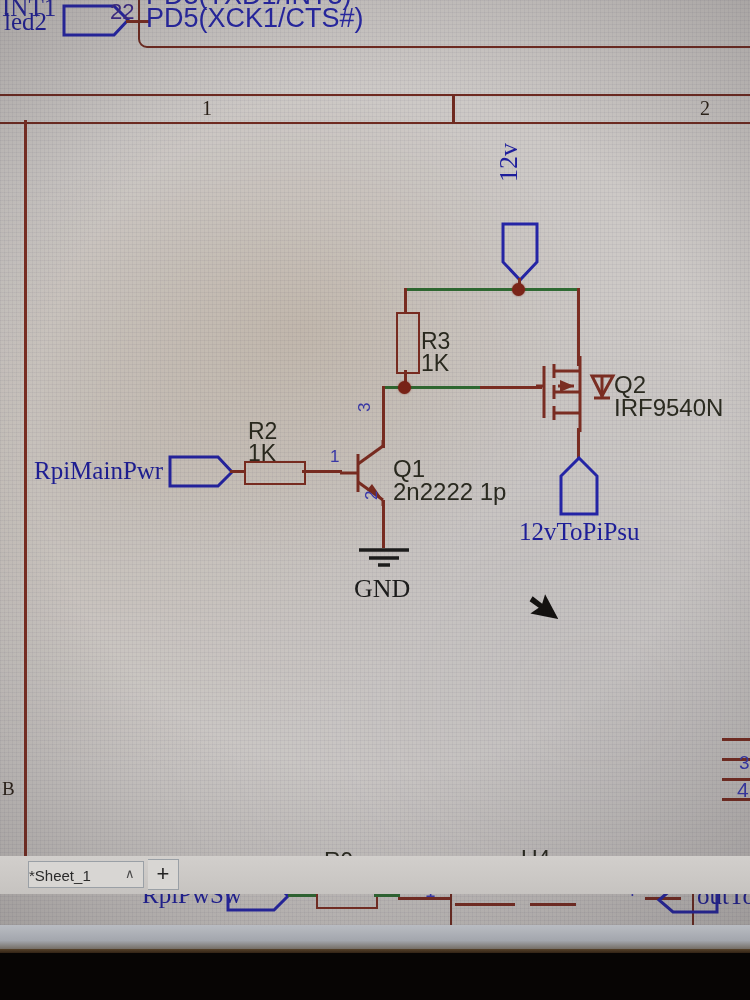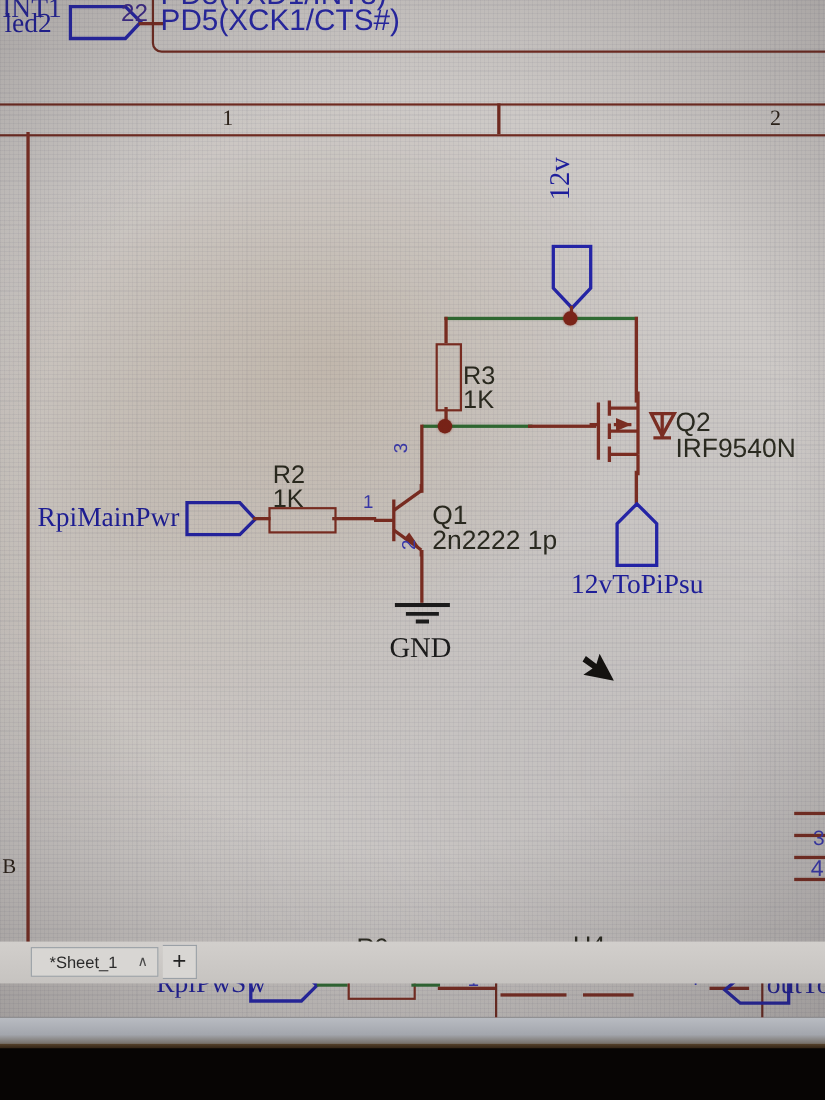--- a/index.html
+++ b/index.html
@@ -46,21 +46,21 @@
   .band{position:absolute;border-top:2.5px solid #6f2a20;border-bottom:2.5px solid #6f2a20;}
   .bandsep{position:absolute;width:2.5px;background:#6f2a20;}
   .bandnum{position:absolute;color:#2b2118;font-family:"Liberation Serif",serif;
       font-size:20px;}
 
   
   .tabbar{position:absolute;left:0;top:856px;width:750px;height:38px;
       background:linear-gradient(180deg,#d2cfcc,#c6c3c0);}
   .tab{position:absolute;left:28px;top:861px;width:116px;height:27px;
       border:1px solid #9aa0a6;background:#d8d6d3;color:#2b2b2b;
-      font-size:15px;line-height:27px;padding-left:16px;box-sizing:border-box;}
+      font-size:15px;line-height:27px;padding-left:0;box-sizing:border-box;}
   .tabchev{position:absolute;left:125px;top:866px;color:#4a4a4a;font-size:13px;}
   .tabplus{position:absolute;left:148px;top:859px;width:30px;height:29px;
       border:1px solid #9aa0a6;border-left:none;background:#d8d6d3;color:#222;
       font-size:22px;line-height:27px;text-align:center;}
 
   .cursor{position:absolute;left:524px;top:592px;width:34px;height:36px;}
 </style>
 </head>
 <body>
 

